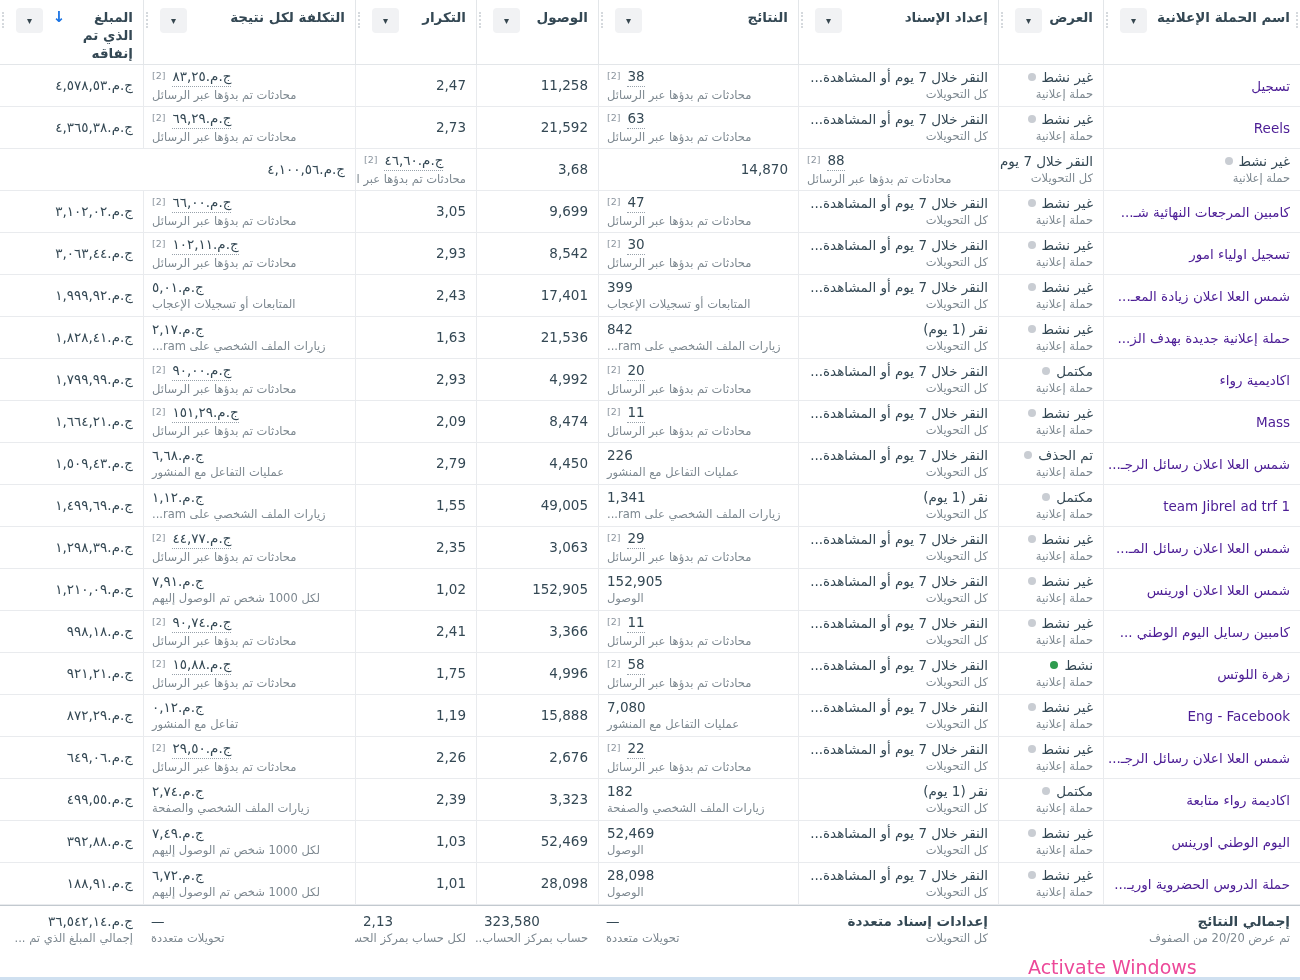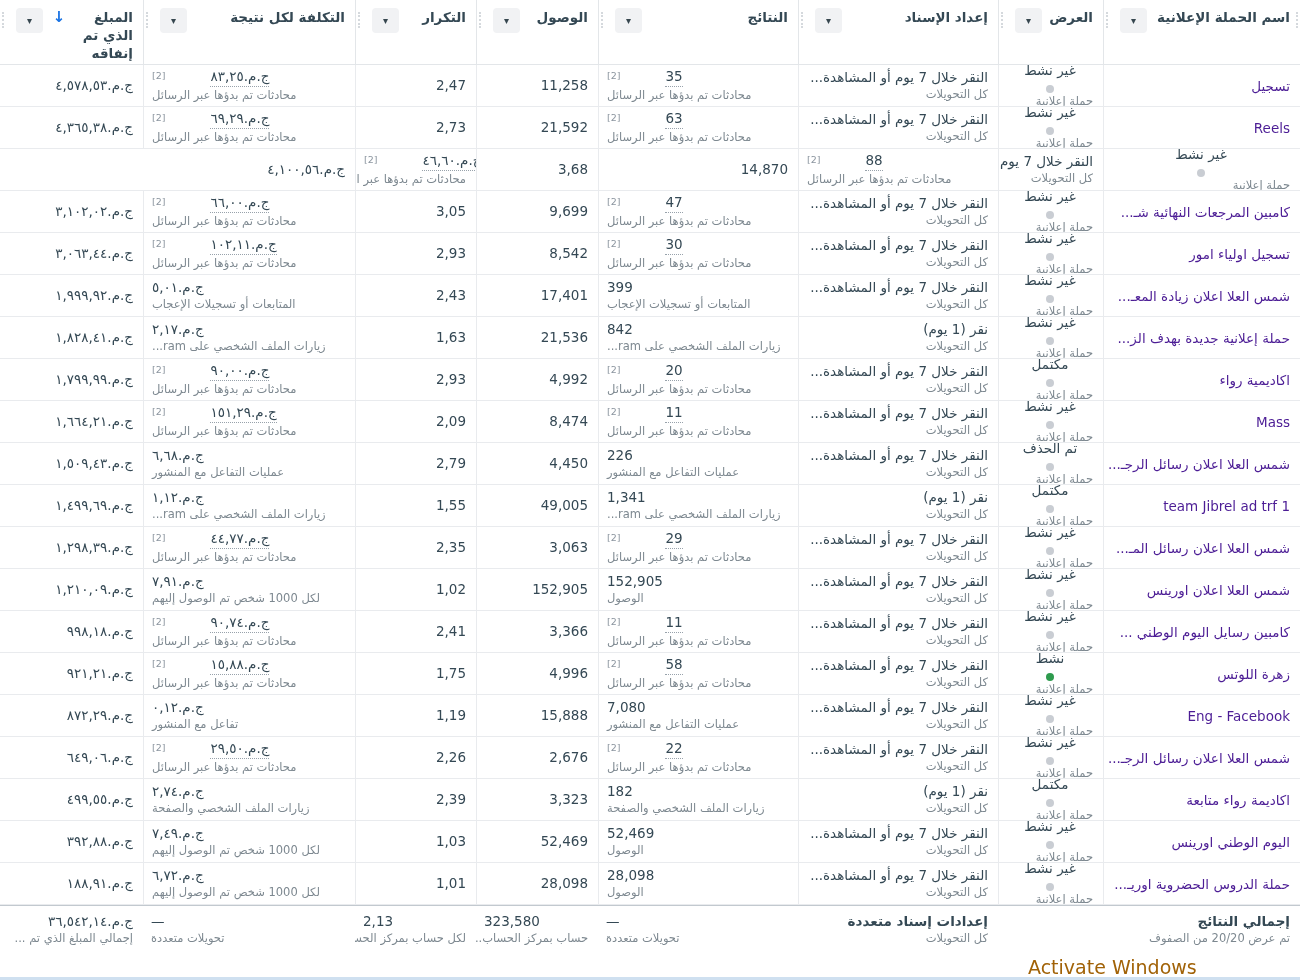--- a/index.html
+++ b/index.html
@@ -63,38 +63,38 @@
     padding: 3px 10px 3px 8px;
     display: flex; flex-direction: column; justify-content: center;
     overflow: hidden;
     text-align: right;
   }
   .cell:last-child { border-left: none; }
   .align-left { text-align: left; }
   .primary { font-size: 13.5px; color: #344854; line-height: 1.25; white-space: nowrap; }
   .secondary { font-size: 11.5px; color: #7d8890; line-height: 1.35; margin-top: 1px; white-space: nowrap; }
   .name-link { font-size: 13.5px; color: #4c1d95; white-space: nowrap; cursor: pointer; }
-  .status-line { display: flex; align-items: center; justify-content: flex-start; gap: 6px; flex-direction: column; }
+  .status-line { display: flex; align-items: center; justify-content: flex-start; gap: 6px; }
   .dot { width: 8px; height: 8px; border-radius: 50%; background: #c9cdd3; flex: 0 0 auto; }
   .dot.active { background: #2e9b4e; }
   .num-line { display: flex; align-items: baseline; gap: 7px; }
   .align-left .num-line { justify-content: flex-end; }
   .ref { font-size: 9.5px; color: #8a949e; position: relative; top: -2px; }
-  .dotted { border-bottom: 1px dotted #98a2ab; padding-bottom: 1px; margin-left: 38px; }
+  .dotted { border-bottom: 1px dotted #98a2ab; padding-bottom: 1px; }
   
   .trow { height: 48px; border-top: 1px solid #c2c9cf; border-bottom: none; }
   .trow .cell { border-left: none; }
   .bold { font-weight: 700; }
   
   .watermark {
     position: absolute;
     left: 1028px; top: 956px;
     direction: ltr;
     font-size: 19px;
-    color: #a16207;
+    color: #ec4899;
     white-space: nowrap;
   }
   .bottom-strip {
     position: absolute;
     left: 0; top: 977px;
     width: 1300px; height: 3px;
     background: #cfe0f0;
   }
 </style>
 </head>
@@ -165,21 +165,21 @@
         <span class="dot"></span>
       </span>
       <span class="secondary">حملة إعلانية</span>
     </div>
     <div class="cell">
       <span class="primary">النقر خلال 7 يوم أو المشاهدة...</span>
       <span class="secondary">كل التحويلات</span>
     </div>
     <div class="cell align-left">
       <span class="num-line">
-        <span class="primary dotted">35</span>
+        <span class="primary dotted">38</span>
         <span class="ref">[2]</span>
       </span>
       <span class="secondary">محادثات تم بدؤها عبر الرسائل</span>
     </div>
     <div class="cell">
       <span class="primary">11,258</span>
     </div>
     <div class="cell">
       <span class="primary">2,47</span>
     </div>

